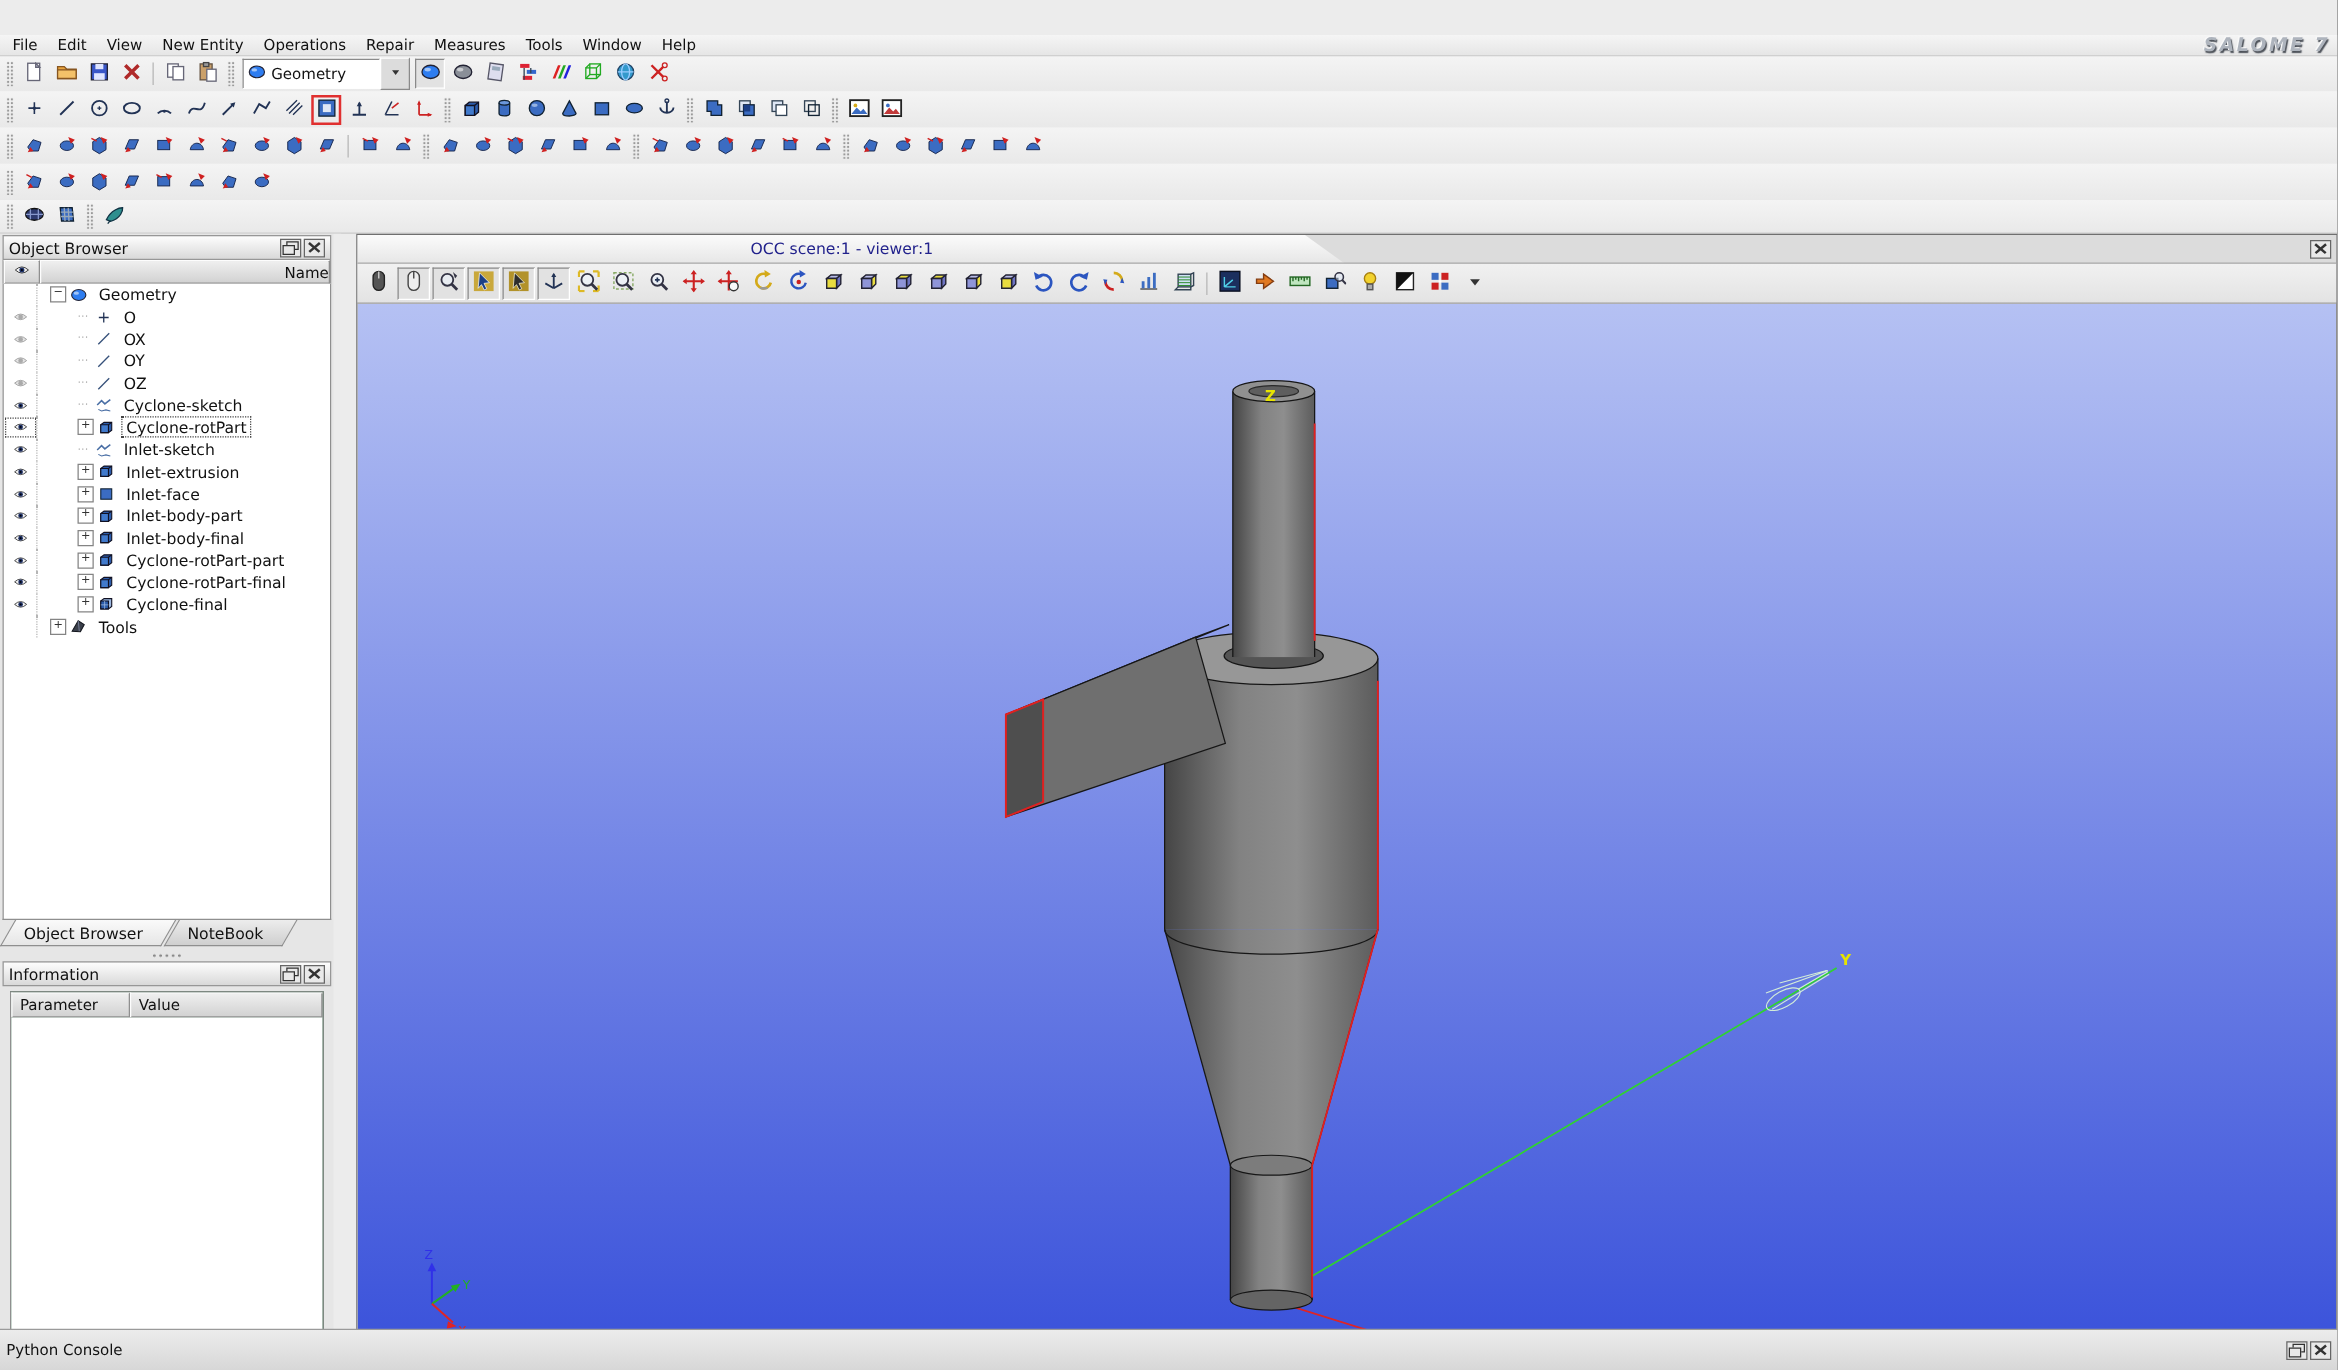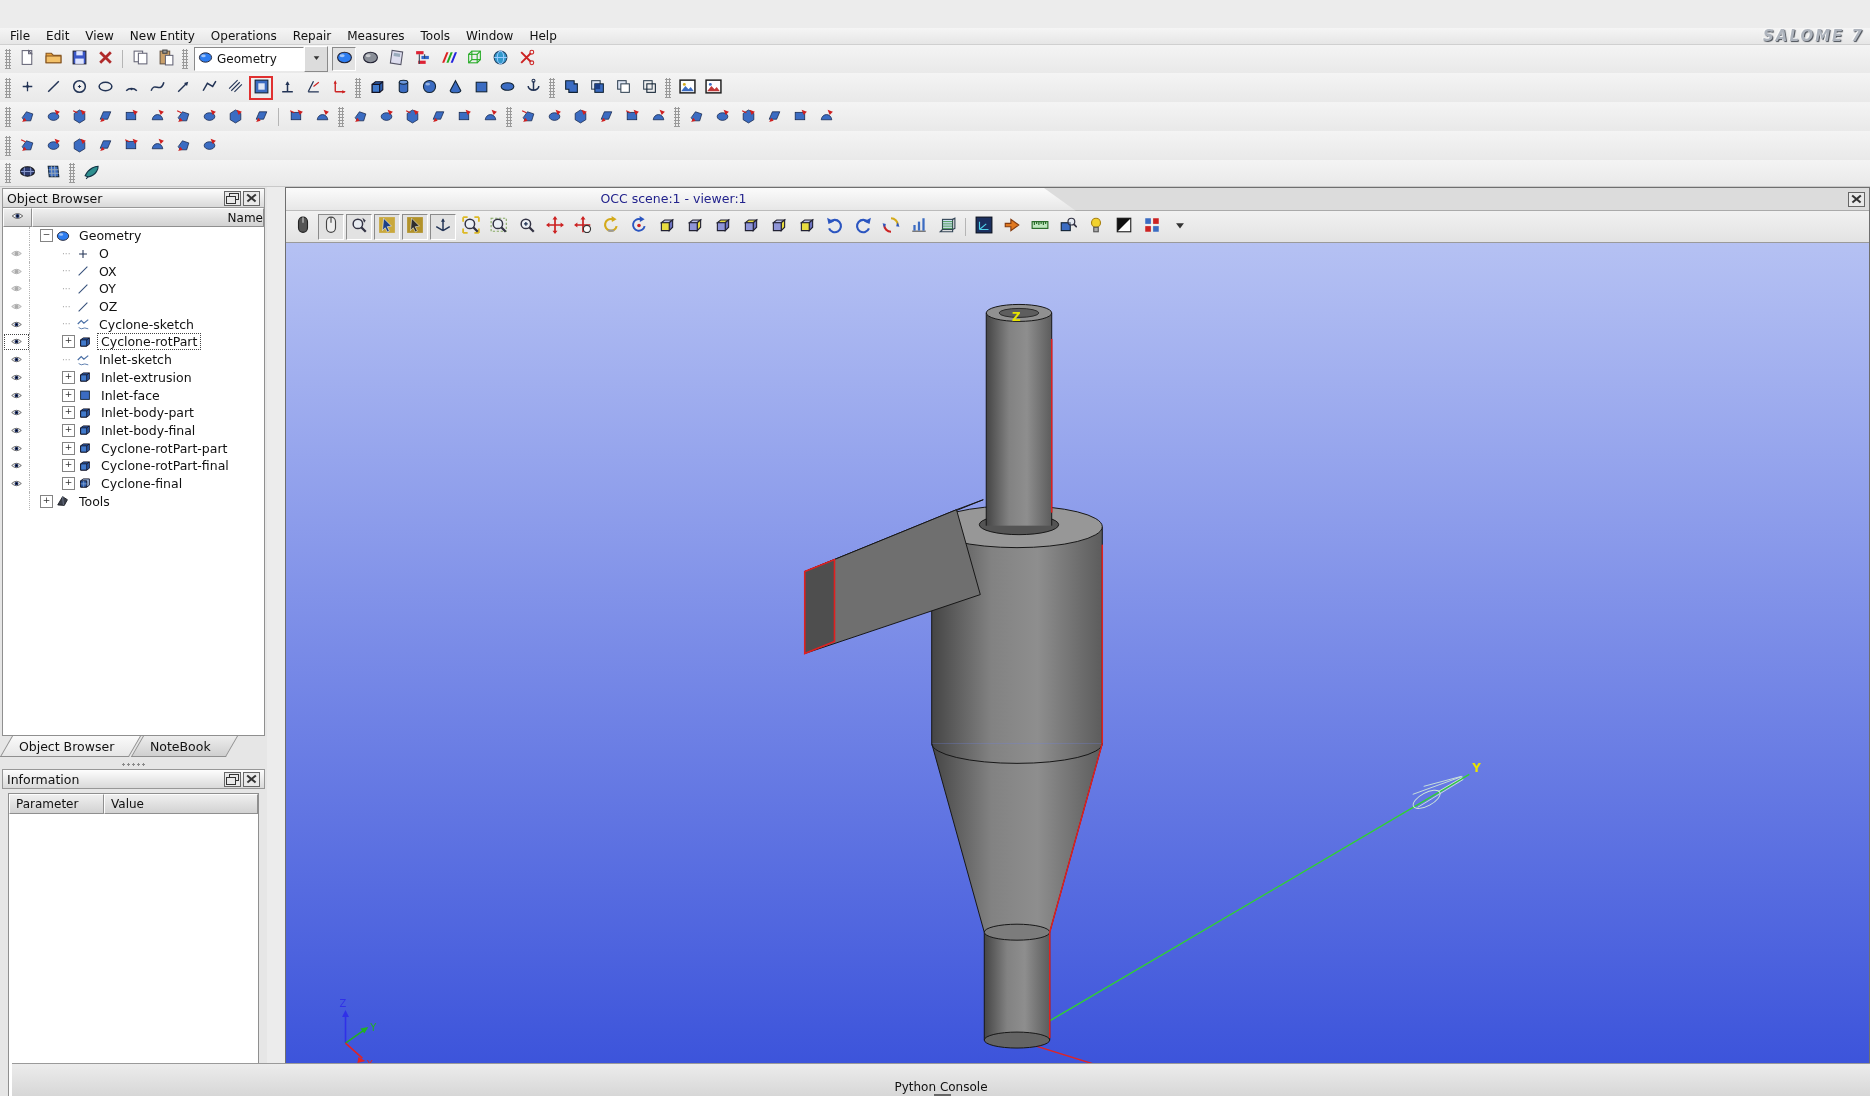--- a/index.html
+++ b/index.html
@@ -71,21 +71,21 @@
   .vtitle-text{position:absolute;left:0;top:3px;width:775px;text-align:center;color:#22228c;font-size:12.5px;}
   .vclose{position:absolute;right:4px;top:4px;}
   .vtoolbar{height:31px;display:flex;align-items:center;background:linear-gradient(#f1f1f1,#e3e3e3);border-bottom:1px solid #9a9a9a;padding:0 3px;flex:none;}
   .vtoolbar .tbi{width:26px;height:26px;}
   .vtoolbar .tbi svg{width:18px;height:18px;}
   .canvas{flex:1;position:relative;overflow:hidden;}
   .canvas svg.scene{position:absolute;inset:0;width:100%;height:100%;}
   .vbottom{height:10px;display:flex;align-items:center;justify-content:center;background:#e6e6e6;flex:none;}
   .vbottom i{width:24px;height:3px;background-image:radial-gradient(circle,#8a8a8a 1px,transparent 1.2px);background-size:5px 3px;}
   
-  .pybar{position:absolute;left:12px;right:0;bottom:0;height:21px;background:linear-gradient(#ececec,#d7d7d7);border-top:1px solid #9a9a9a;display:flex;align-items:center;padding:16px 5px;box-sizing:border-box;flex-direction:column;}
+  .pybar{position:absolute;left:0;right:0;bottom:0;height:21px;background:linear-gradient(#ececec,#d7d7d7);border-top:1px solid #9a9a9a;display:flex;align-items:center;padding:16px 5px;box-sizing:border-box;}
   .pybar .sp{flex:1;}
 </style>
 </head>
 <body>
 
 <div class="app">
 
   <div class="menubar">
     <span id="menuitems"><span class="mi">File</span><span class="mi">Edit</span><span class="mi">View</span><span class="mi">New Entity</span><span class="mi">Operations</span><span class="mi">Repair</span><span class="mi">Measures</span><span class="mi">Tools</span><span class="mi">Window</span><span class="mi">Help</span></span>
     <span class="logo">SALOME 7</span>

